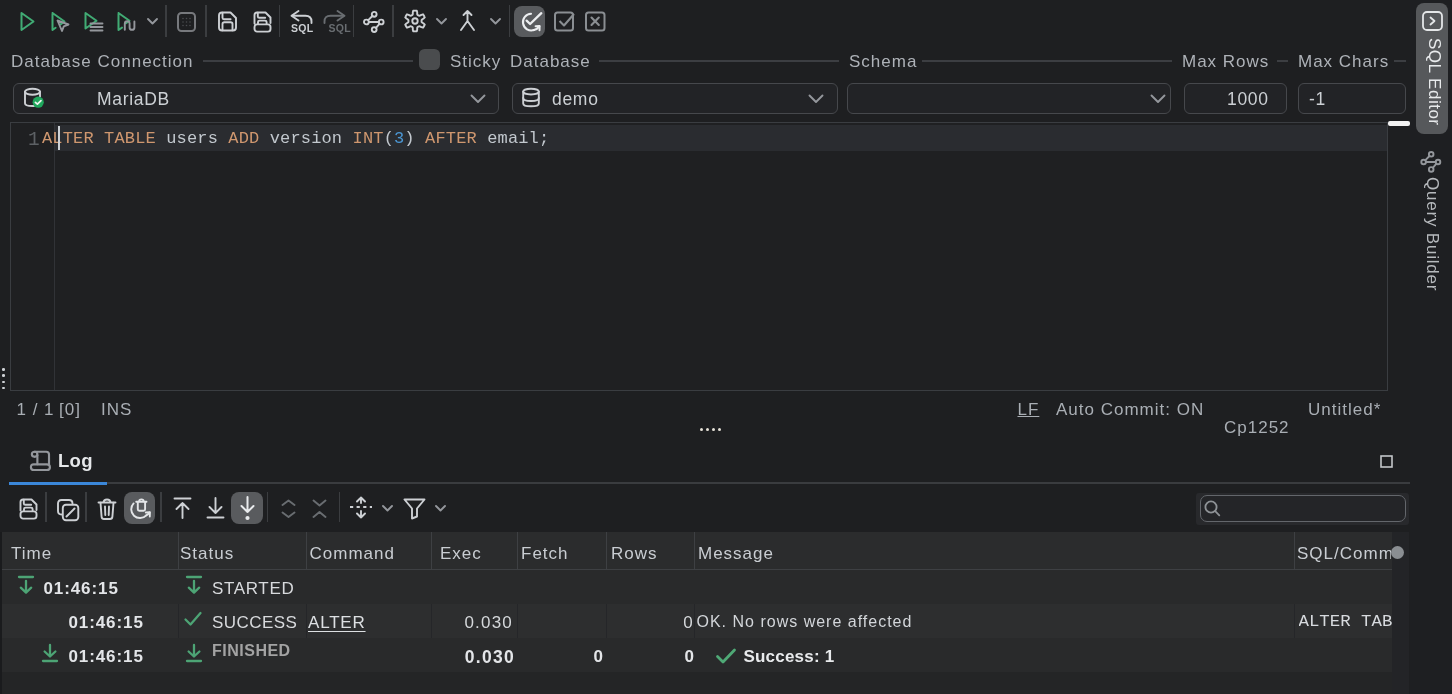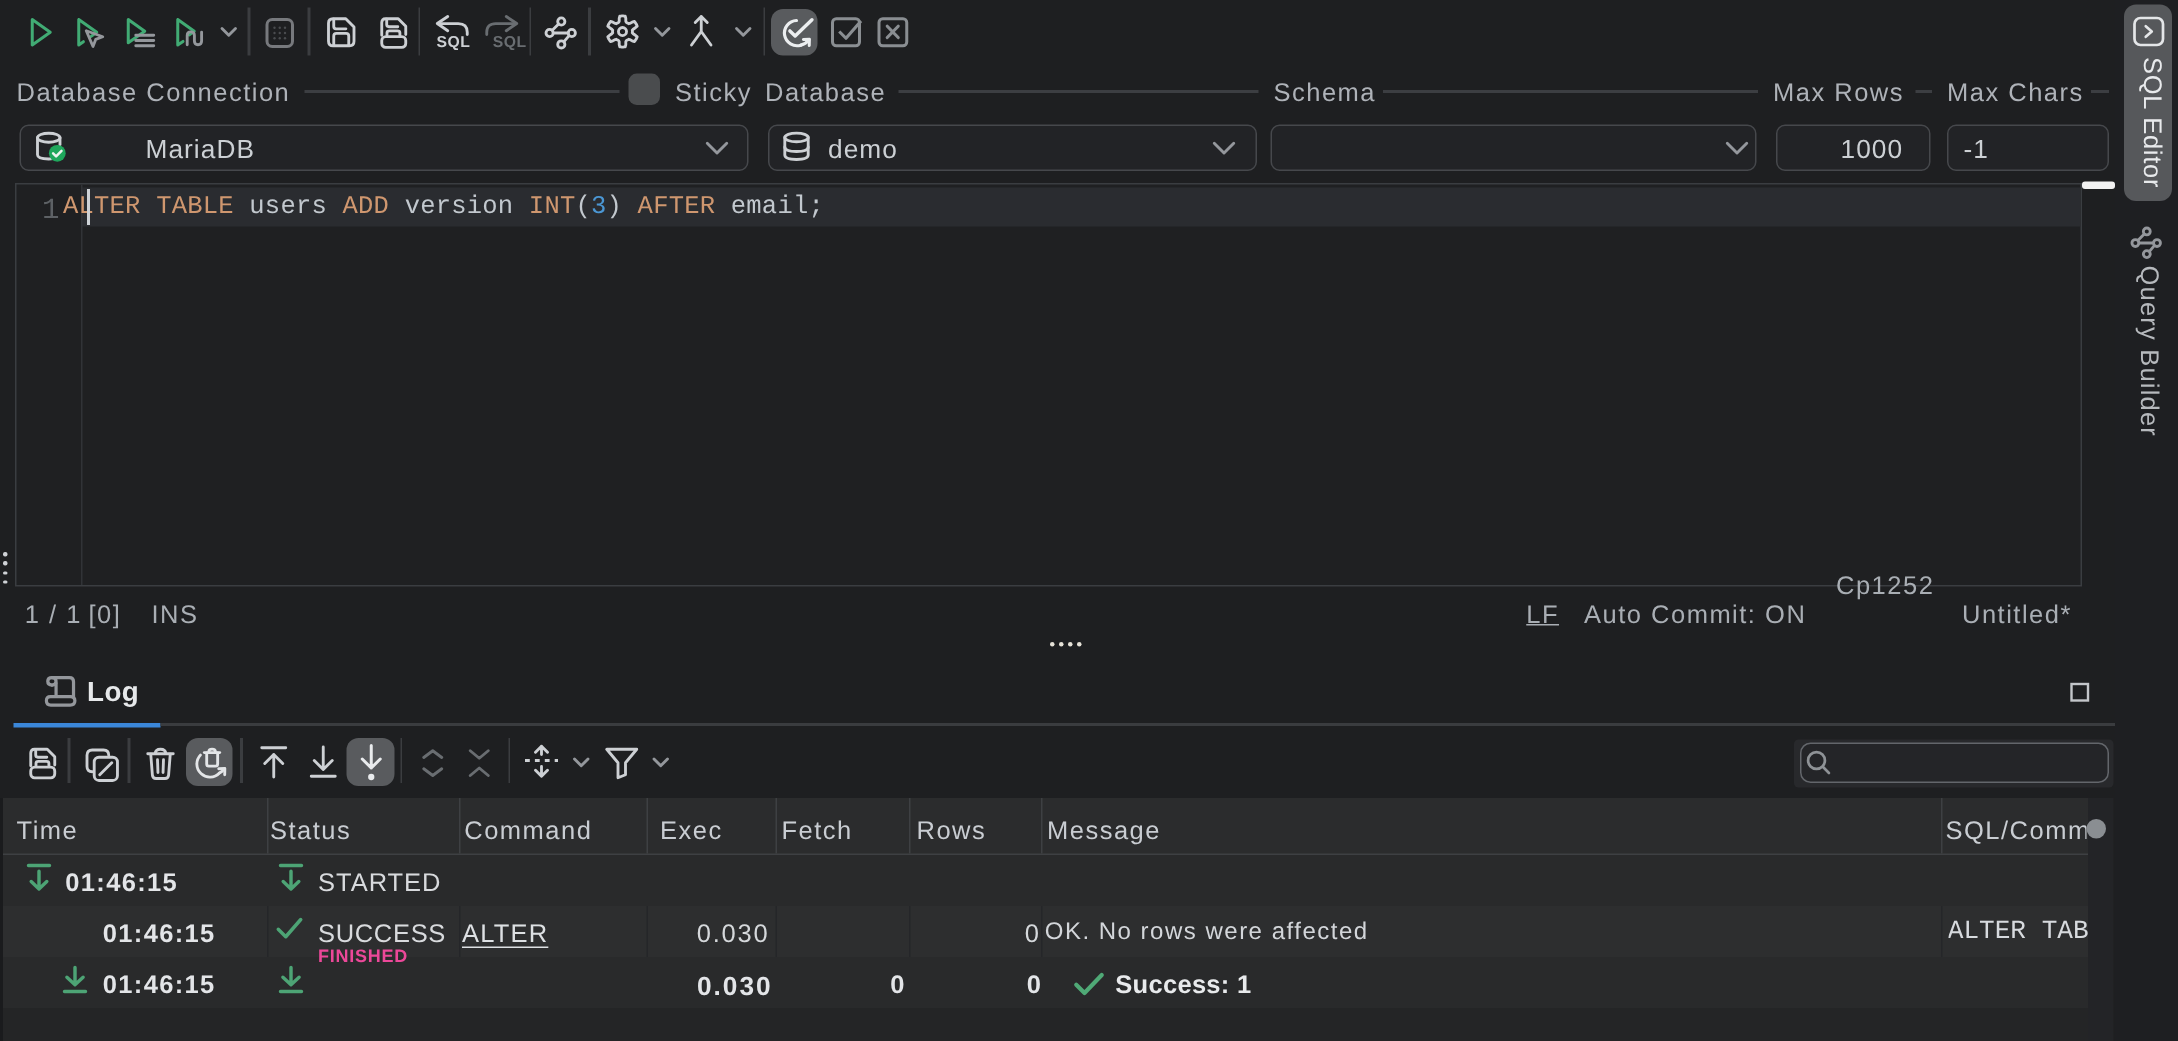--- a/index.html
+++ b/index.html
@@ -188,21 +188,21 @@
     <div class="abs code" style="left:31px;top:5.5px;font-size:17px;letter-spacing:.15px;white-space:pre;color:#c2c8ce;"><span style="color:#cf976f">ALTER TABLE</span> users <span style="color:#cf976f">ADD</span> version <span style="color:#cf976f">INT</span>(<span style="color:#4b97d4">3</span>) <span style="color:#cf976f">AFTER</span> email;</div>
     <div class="abs" style="left:46.5px;top:2.5px;width:2px;height:24px;background:#ced2d6;"></div>
   </div>
   <div class="abs" style="left:1388px;top:121px;width:21.5px;height:4.5px;background:#f2f2f2;border-radius:2px;"></div>
 
   <div class="lbl" style="left:16.5px;top:399.5px;color:#a9aeb4;">1 / 1</div>
   <div class="lbl" style="left:59px;top:399.5px;color:#a9aeb4;">[0]</div>
   <div class="lbl" style="left:101px;top:399.5px;color:#a9aeb4;">INS</div>
   <div class="lbl" style="left:1017.5px;top:399.5px;color:#a9aeb4;text-decoration:underline;">LF</div>
   <div class="lbl" style="left:1056px;top:399.5px;color:#a9aeb4;">Auto Commit: ON</div>
-  <div class="lbl" style="left:1224px;top:381px;color:#a9aeb4;">Cp1252</div>
+  <div class="lbl" style="left:1224px;top:418px;color:#a9aeb4;">Cp1252</div>
   <div class="lbl" style="left:1308px;top:399.5px;color:#a9aeb4;">Untitled*</div>
 
   <div class="abs" style="left:2.4px;top:368px;width:2.6px;height:2.6px;border-radius:50%;background:#cfd2d6;"></div>
   <div class="abs" style="left:2.4px;top:374.3px;width:2.6px;height:2.6px;border-radius:50%;background:#cfd2d6;"></div>
   <div class="abs" style="left:2.4px;top:380.6px;width:2.6px;height:2.6px;border-radius:50%;background:#cfd2d6;"></div>
   <div class="abs" style="left:2.4px;top:386.9px;width:2.6px;height:2.6px;border-radius:50%;background:#cfd2d6;"></div>
   <div class="abs" style="left:699.7px;top:427.9px;width:3px;height:3px;border-radius:50%;background:#e6e2d8;"></div>
   <div class="abs" style="left:705.7px;top:427.9px;width:3px;height:3px;border-radius:50%;background:#e6e2d8;"></div>
   <div class="abs" style="left:711.7px;top:427.9px;width:3px;height:3px;border-radius:50%;background:#e6e2d8;"></div>
   <div class="abs" style="left:717.7px;top:427.9px;width:3px;height:3px;border-radius:50%;background:#e6e2d8;"></div>
@@ -356,21 +356,21 @@
     <div class="abs" style="left:694.5px;top:81px;font-size:16px;letter-spacing:1px;color:#d3d6da;">OK. No rows were affected</div>
     <div class="abs code" style="left:1296.5px;top:80px;font-size:17.4px;color:#d7dade;white-space:pre;overflow:hidden;width:93px;">ALTER TABLE users ADD</div>
 
     <svg class="ic" style="left:39px;top:111px;" width="18" height="24">
       <path class="gr" d="M9 2 L9 13.5 M9 13.5 L3.6 8.5 M9 13.5 L14.4 8.5 M2 18 L16 18"></path>
     </svg>
     <div class="abs" style="left:66.5px;top:115px;font-size:17px;font-weight:bold;letter-spacing:.9px;color:#e3e5e8;">01:46:15</div>
     <svg class="ic" style="left:182.5px;top:111px;" width="18" height="24">
       <path class="gr" d="M9 2 L9 13.5 M9 13.5 L3.6 8.5 M9 13.5 L14.4 8.5 M2 18 L16 18"></path>
     </svg>
-    <div class="abs" style="left:210px;top:98px;font-size:12px;font-weight:bold;letter-spacing:.5px;color:#ec4899;">FINISHED</div>
+    <div class="abs" style="left:210px;top:110px;font-size:16px;font-weight:bold;letter-spacing:.5px;color:#a3a3a3;">FINISHED</div>
     <div class="abs" style="left:429px;top:115px;width:84px;text-align:right;font-size:17.5px;font-weight:bold;letter-spacing:1.3px;color:#e3e5e8;">0.030</div>
     <div class="abs" style="left:514px;top:115px;width:87px;text-align:right;font-size:17px;font-weight:bold;color:#e3e5e8;">0</div>
     <div class="abs" style="left:603px;top:115px;width:89px;text-align:right;font-size:17px;font-weight:bold;color:#e3e5e8;">0</div>
     <svg class="ic" style="left:713px;top:115px;" width="22" height="18">
       <path d="M2.5 9.5 L8 15 L19.5 3" stroke="#4fa976" stroke-width="2.8" fill="none" stroke-linecap="round" stroke-linejoin="round"></path>
     </svg>
     <div class="abs" style="left:741.5px;top:115px;font-size:17px;font-weight:bold;letter-spacing:.2px;color:#e8eaec;">Success: 1</div>
   </div>
 
   <div class="abs" style="left:1391.5px;top:531.5px;width:17.5px;height:162.5px;background:#232427;"></div>

